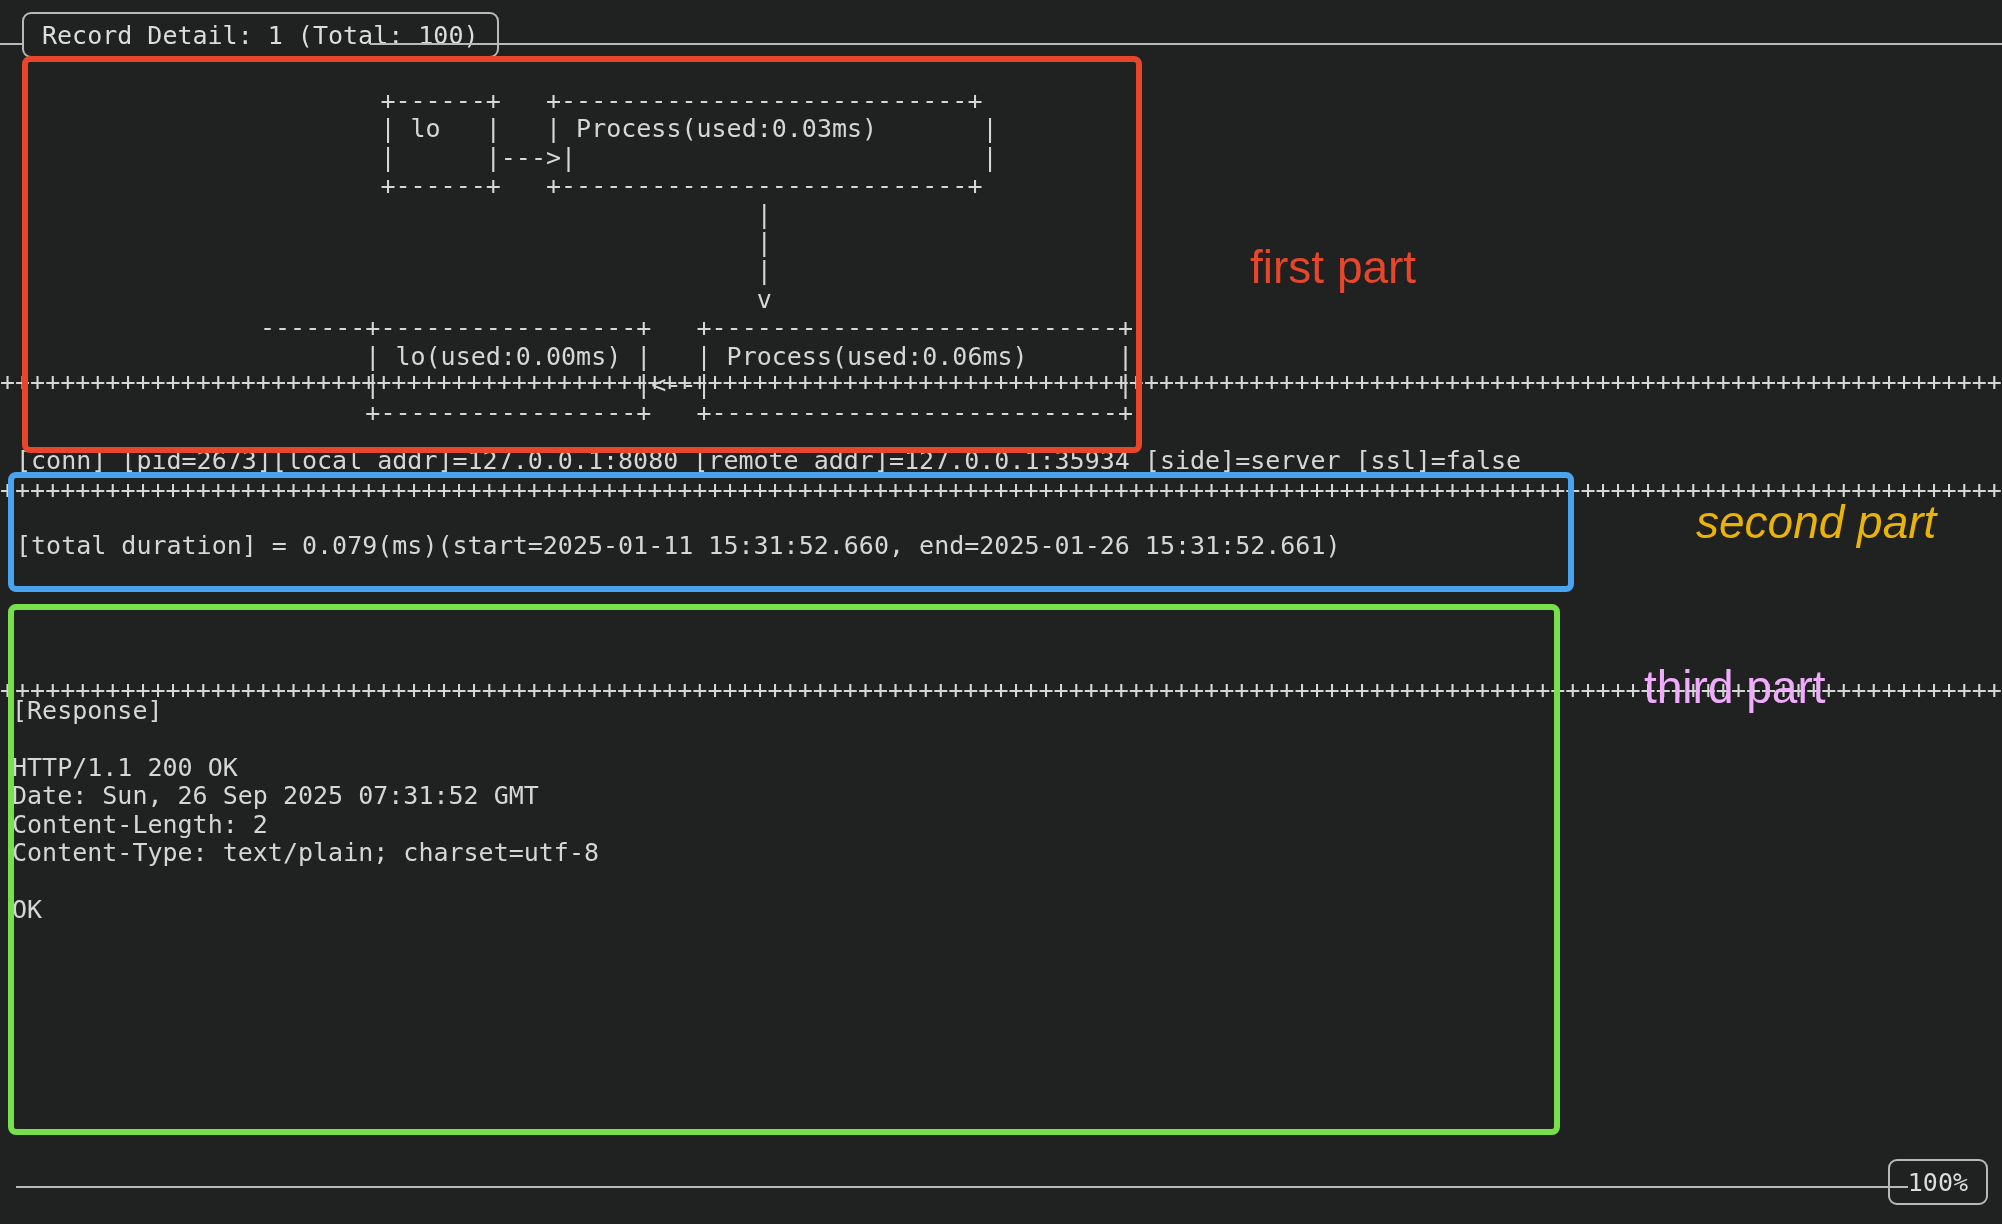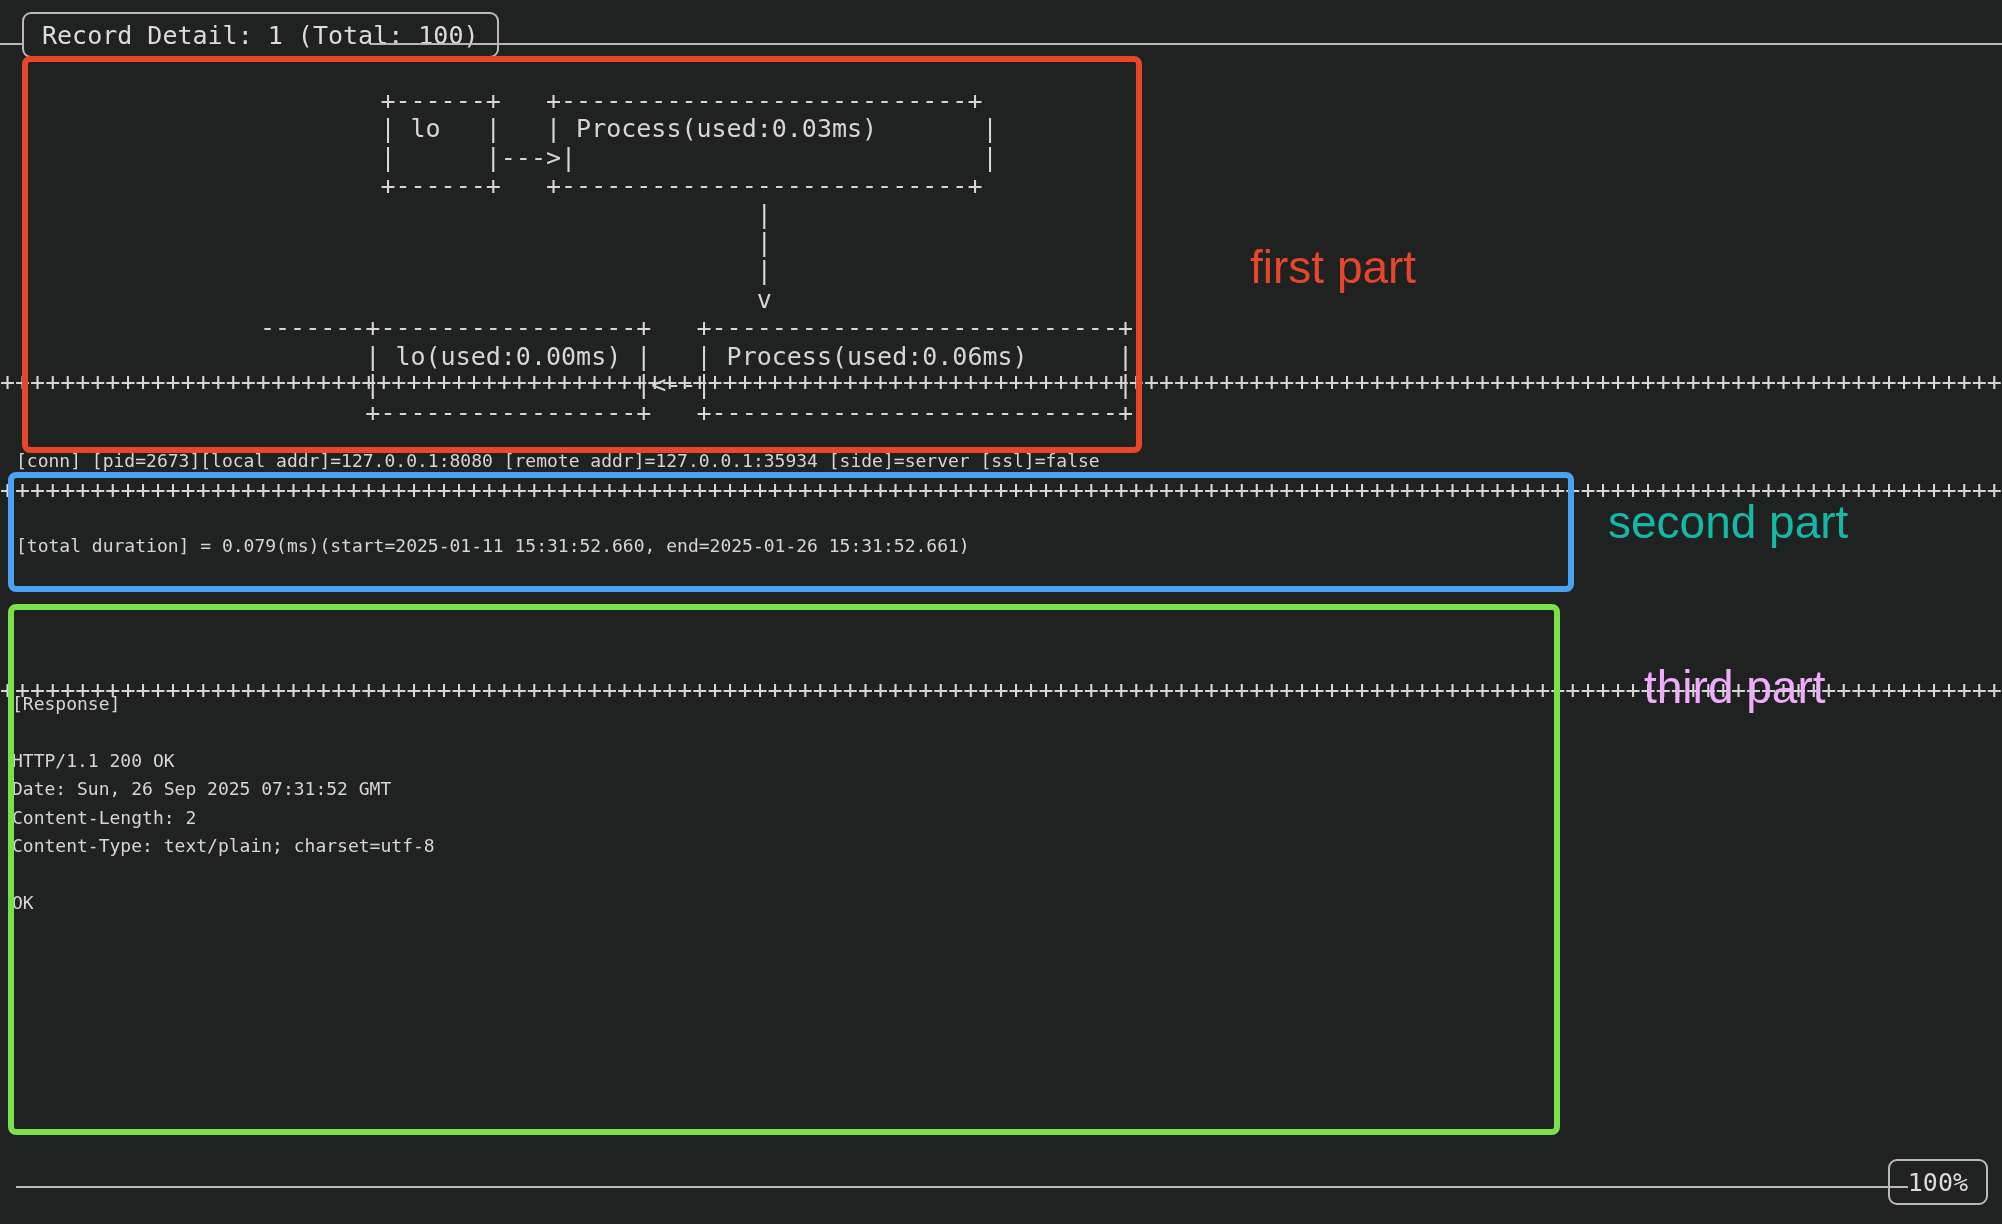--- a/index.html
+++ b/index.html
@@ -15,21 +15,21 @@
     background: #202121;
     overflow: hidden;
     font-family: "DejaVu Sans Mono", "Liberation Mono", monospace;
   }
 
   
   .term {
     position: absolute;
     color: #d6d6d6;
     font-family: "DejaVu Sans Mono", "Liberation Mono", monospace;
-    font-size: 18px;
+    font-size: 25px;
     line-height: 28.4px;
     white-space: pre;
     letter-spacing: 0px;
   }
 
   
   #panel-frame {
     position: absolute;
     left: 0px;
     top: 12px;
@@ -136,21 +136,21 @@
   }
 
   .anno-label {
     position: absolute;
     font-family: "Liberation Sans", sans-serif;
     font-size: 46px;
     font-weight: 400;
     white-space: pre;
   }
   #anno-label-first  { left: 1250px; top: 240px; color: #e8462a; }
-  #anno-label-second { left: 1608px; top: 495px; color: #14b8a6; }
+  #anno-label-second { left: 1696px; top: 495px; color: #eab308; font-style: italic; }
   #anno-label-third  { left: 1644px; top: 660px; color: #f0abfc; }
 
   
   #status-rule {
     position: absolute;
     left: 16px;
     top: 1186px;
     width: 1892px;
     height: 2px;
     background: #b9b9b9;

